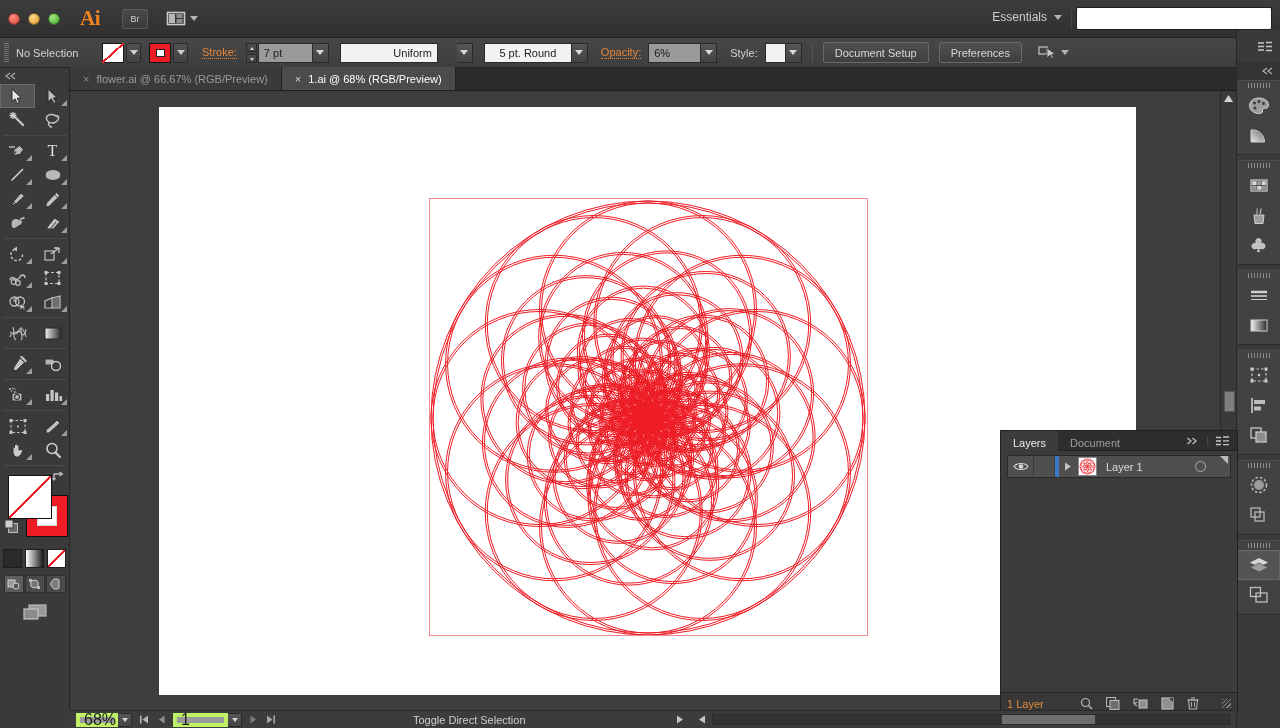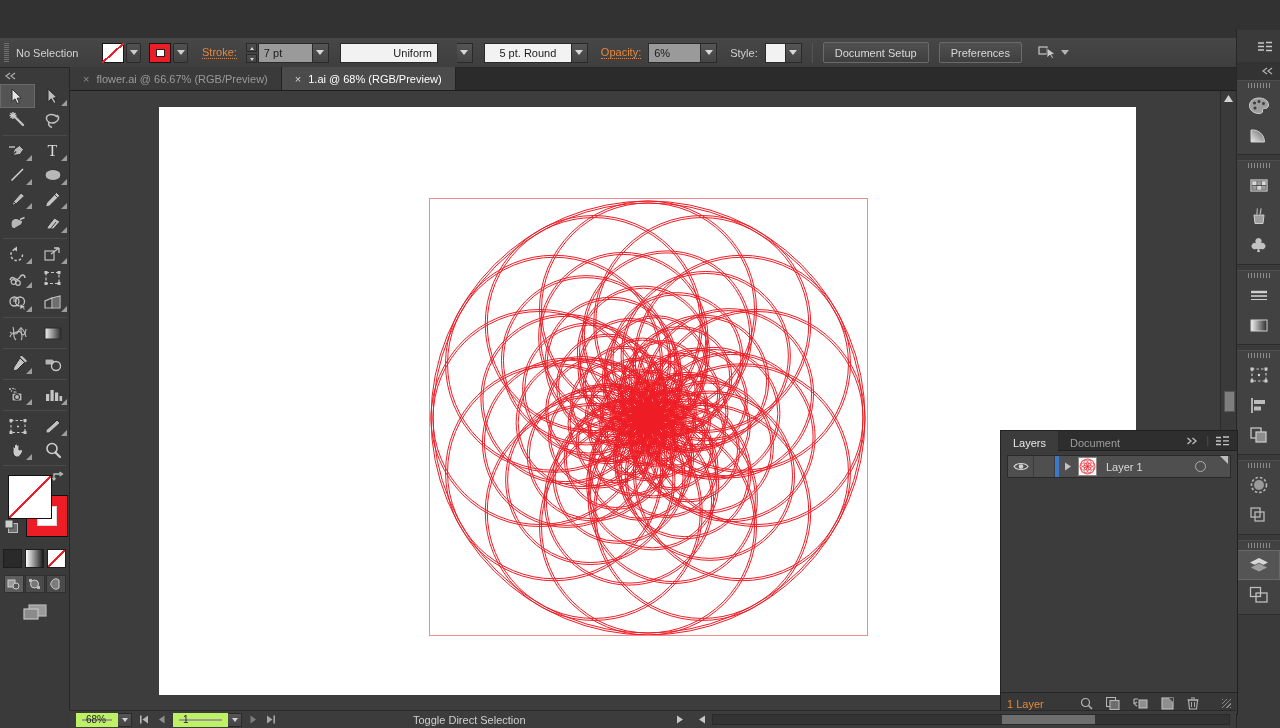--- a/index.html
+++ b/index.html
@@ -219,37 +219,61 @@
     background: repeating-linear-gradient(135deg,#8a8a8a 0 1px, transparent 1px 3px); }
   .lp-hgrip { position:absolute; bottom:-4px; left:50%; transform:translateX(-50%); width:30px; height:5px;
     background: repeating-linear-gradient(to right,#1c1c1c 0 1px, transparent 1px 3px); }
 
   
   .statusbar {
     position: absolute; left: 70px; bottom: 0; width: 1166px; height: 18px;
     background: #3c3c3c; border-top: 1px solid #292929;
     display: flex; align-items: center; font-size: 10px; color: #cfcfcf;
   }
-  .sb-field { height: 14px; background:#9a9a9a; border:6px solid #bef264; color:#1b1b1b; font-size:10px;
+  .sb-field { height: 14px; background:#9a9a9a; border:4px solid #bef264; color:#1b1b1b; font-size:16px;
     display:flex; align-items:center; padding:0 4px; }
   .sb-drop { width:14px;height:14px;background:linear-gradient(#555,#444);border:1px solid #2a2a2a;border-left:none;
     display:flex;align-items:center;justify-content:center; }
   .sb-drop .caret { border-left-width:3px;border-right-width:3px;border-top-width:4px;border-top-color:#d5d5d5; }
   .sb-nav { display:flex; align-items:center; gap:9px; margin: 0 8px; color:#9d9d9d; font-size:9px; }
   .sb-status { margin-left: 130px; color:#cfcfcf; font-size:11px; }
   .sb-tri { margin-left: 150px; color:#9d9d9d; font-size:9px; }
   .sb-bl { position:absolute; left:0; bottom:0; width:70px; height:18px; background:#3a3a3a; }
 
   svg { display:block; }
 </style>
 </head>
 <body>
 
 <div class="app">
 
+  <div class="titlebar">
+    <div class="traffic">
+      <div class="tl r"></div>
+      <div class="tl y"></div>
+      <div class="tl g"></div>
+    </div>
+    <div class="ai-logo">Ai</div>
+    <div class="br-btn">Br</div>
+    <div class="arrange-btn">
+      <svg width="20" height="15" viewBox="0 0 20 15">
+        <rect x="1.5" y="1.5" width="17" height="12" fill="none" stroke="#c9c9c9" stroke-width="1.6"></rect>
+        <rect x="3" y="3" width="6" height="9" fill="#b9b9b9"></rect>
+        <rect x="10.5" y="3" width="6" height="4" fill="#8c8c8c"></rect>
+        <rect x="10.5" y="8" width="6" height="4" fill="#8c8c8c"></rect>
+      </svg>
+      <span class="caret"></span>
+    </div>
+    <div class="essentials">
+      <span>Essentials</span>
+      <span class="caret"></span>
+    </div>
+    <div class="ws-sep"></div>
+    <div class="search-box" placeholder=""></div>
+  </div>
 
   <div class="controlbar">
     <div class="grip"></div>
     <div class="ctl-label" style="width:86px;">No Selection</div>
 
     <div style="display:flex;align-items:center;">
       <div class="swatch-fill"></div>
       <div class="mini-drop">
           <span class="caret"></span>
         </div>

